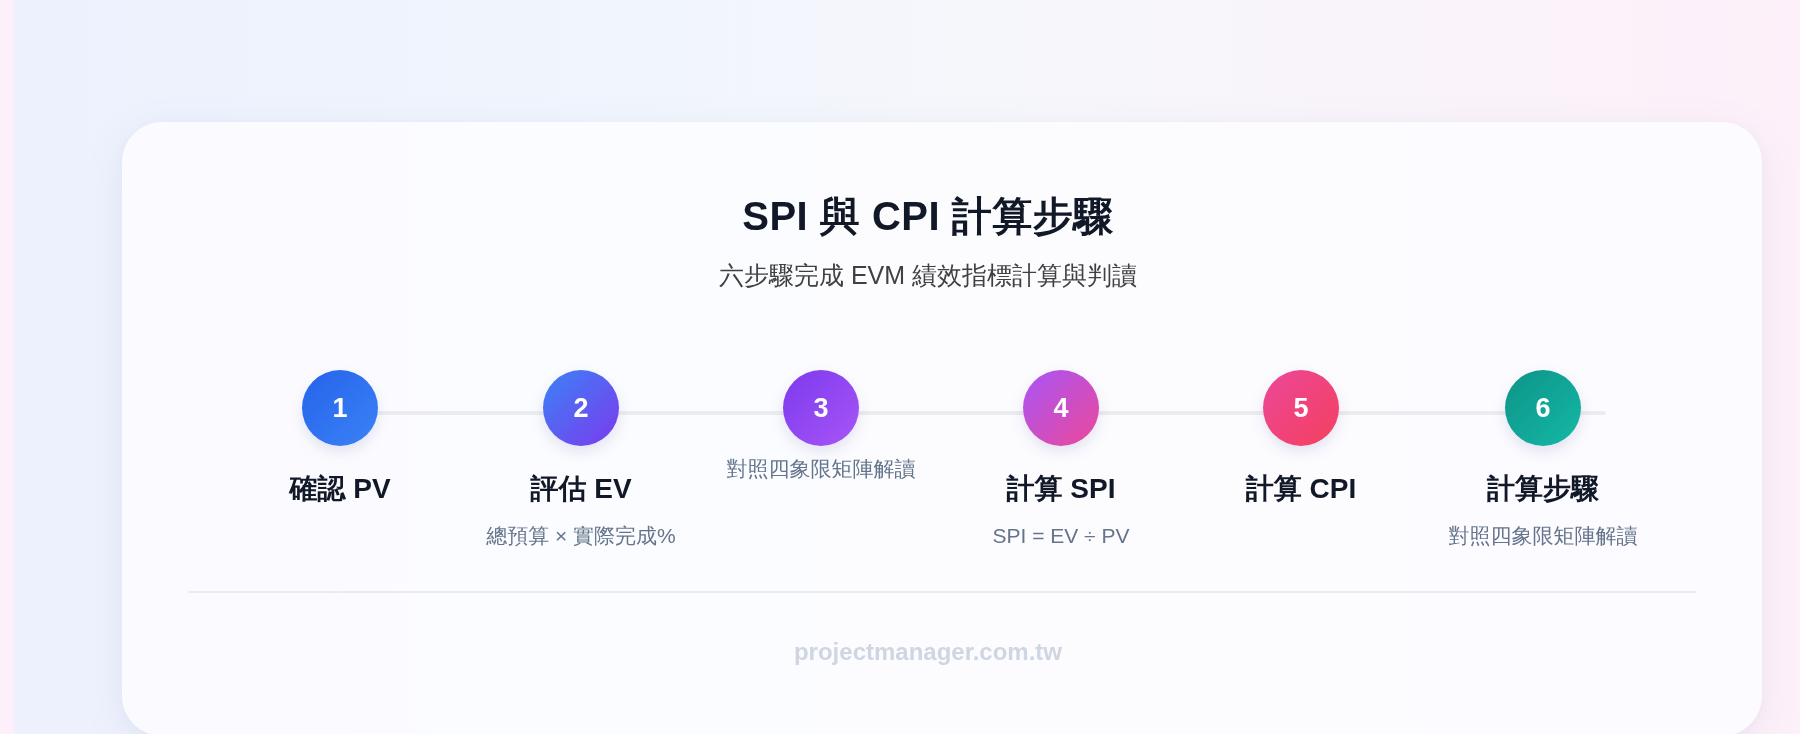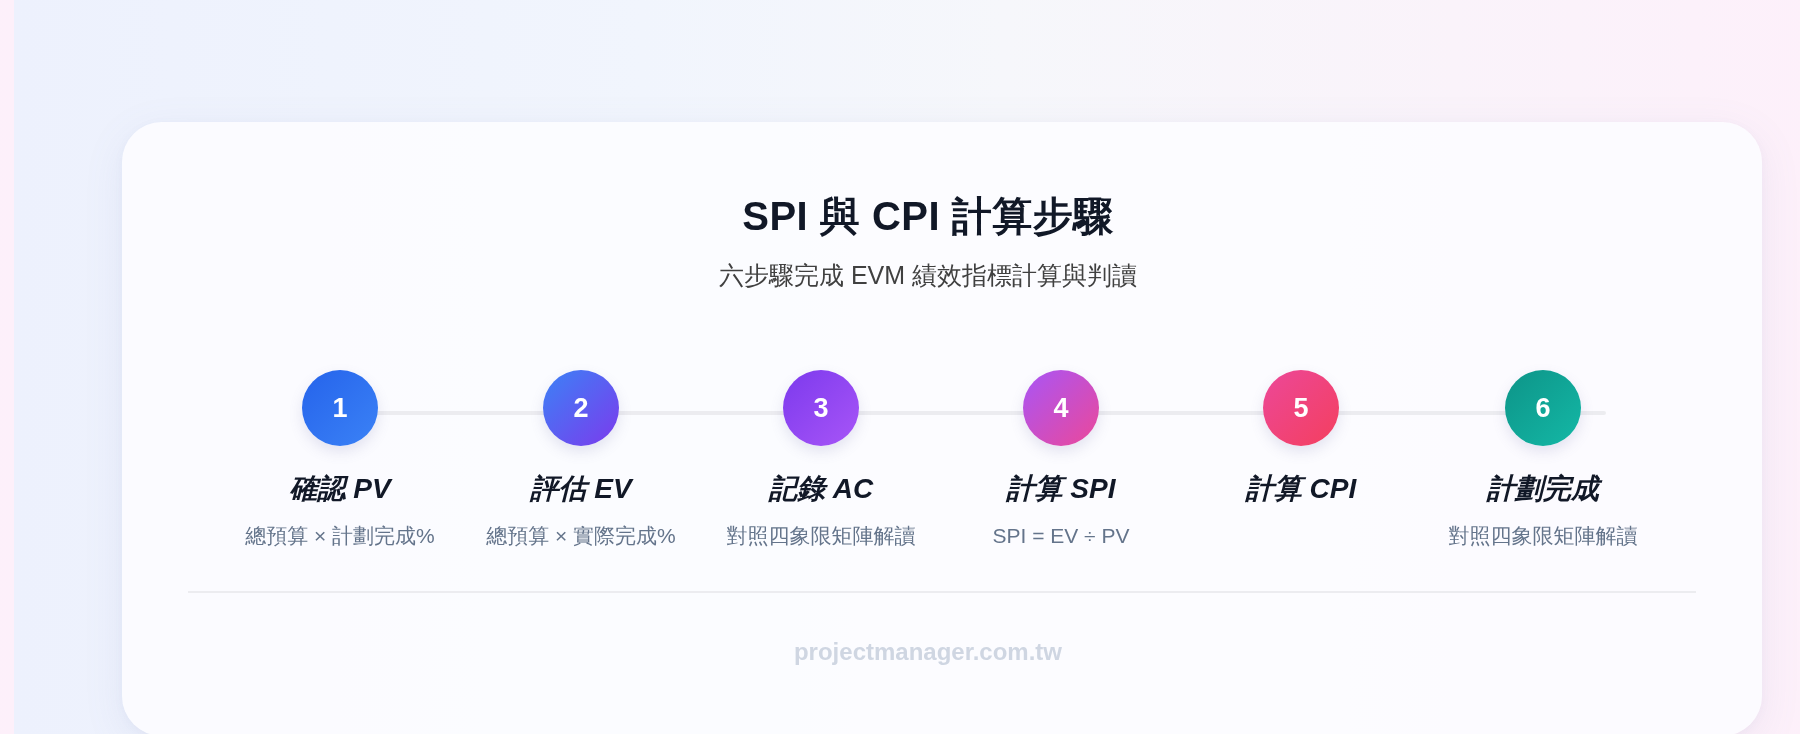--- a/index.html
+++ b/index.html
@@ -81,21 +81,20 @@
       position: relative;
       z-index: 2;
     }
     .step-title {
       margin-top: 24px;
       font-size: 28px;
       font-weight: 700;
       color: #111827;
       line-height: 38px;
       white-space: nowrap;
-      font-style: italic;
     }
     .step-desc {
       margin-top: 9px;
       font-size: 21px;
       color: #64748b;
       line-height: 28px;
       white-space: nowrap;
     }
     .divider {
       position: absolute;
@@ -123,47 +122,45 @@
 
 <h1 class="title">SPI 與 CPI 計算步驟</h1>
 <div class="subtitle">六步驟完成 EVM 績效指標計算與判讀</div>
 
 <div class="timeline">
   <div class="connector"></div>
 
   <div class="step" style="left:298px;">
     <div class="circle" style="background:linear-gradient(135deg,#2563eb,#3b82f6);">1</div>
     <div class="step-title">確認 PV</div>
-    <div class="step-desc">總預算 × 計劃完成%</div>
   </div>
 
   <div class="step" style="left:539px;">
     <div class="circle" style="background:linear-gradient(135deg,#3b82f6,#7c3aed);">2</div>
     <div class="step-title">評估 EV</div>
     <div class="step-desc">總預算 × 實際完成%</div>
   </div>
 
   <div class="step" style="left:779px;">
     <div class="circle" style="background:linear-gradient(135deg,#7c3aed,#a855f7);">3</div>
-    <div class="step-title">記錄 AC</div>
     <div class="step-desc">對照四象限矩陣解讀</div>
   </div>
 
   <div class="step" style="left:1019px;">
     <div class="circle" style="background:linear-gradient(135deg,#a855f7,#ec4899);">4</div>
     <div class="step-title">計算 SPI</div>
     <div class="step-desc">SPI = EV ÷ PV</div>
   </div>
 
   <div class="step" style="left:1259px;">
     <div class="circle" style="background:linear-gradient(135deg,#ec4899,#f43f5e);">5</div>
     <div class="step-title">計算 CPI</div>
   </div>
 
   <div class="step" style="left:1501px;">
     <div class="circle" style="background:linear-gradient(135deg,#0d9488,#14b8a6);">6</div>
-    <div class="step-title">計劃完成</div>
+    <div class="step-title">計算步驟</div>
     <div class="step-desc">對照四象限矩陣解讀</div>
   </div>
 </div>
 
 <div class="divider"></div>
 <div class="footer">projectmanager.com.tw</div>
 
 </body></html>

